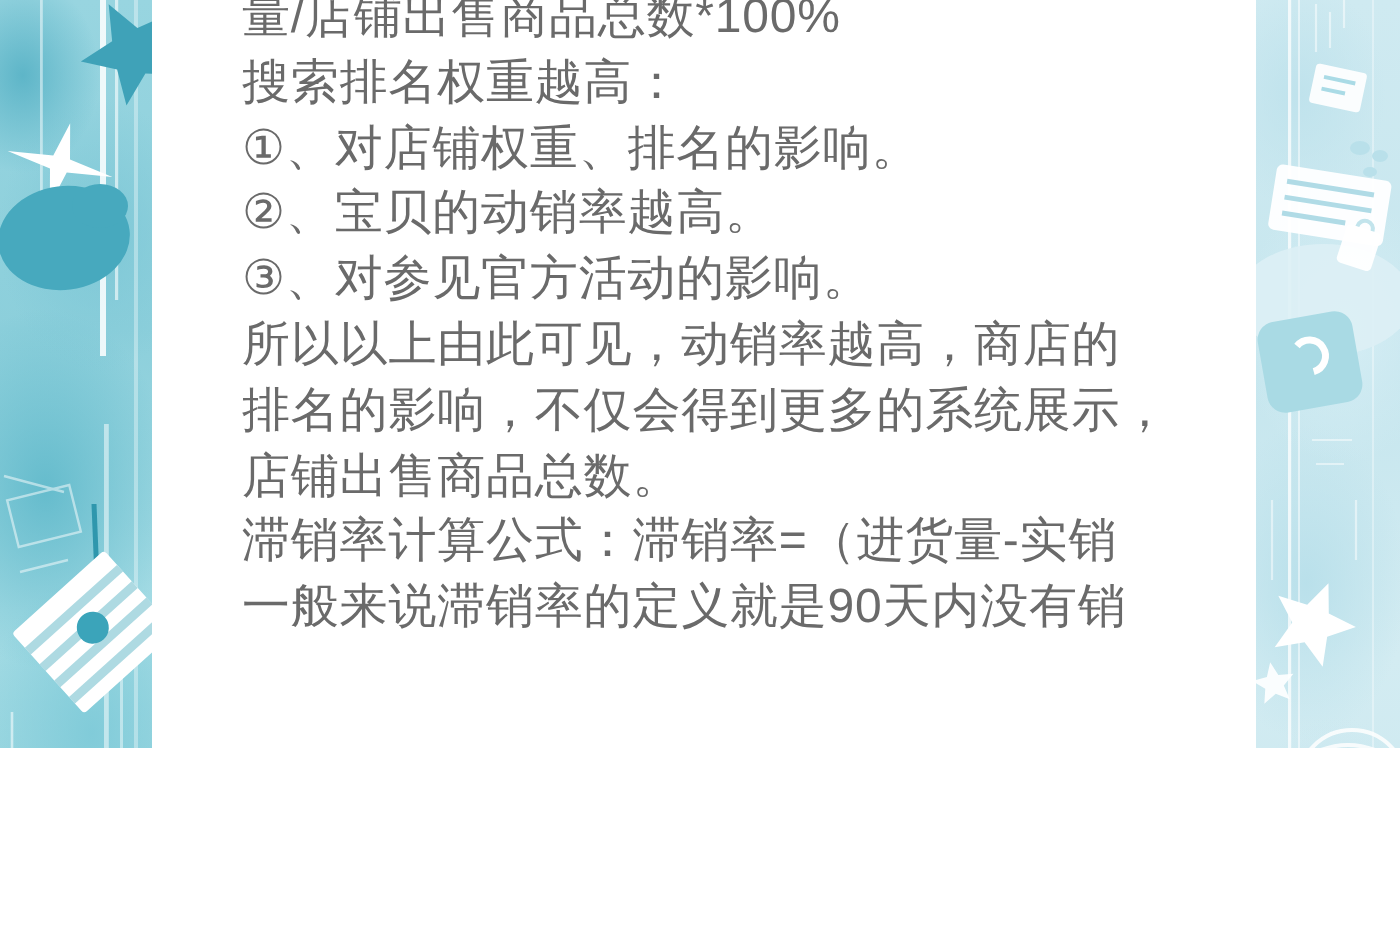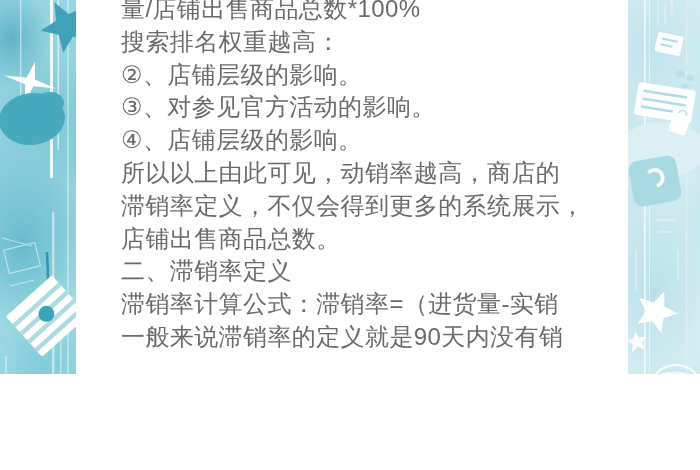--- a/index.html
+++ b/index.html
@@ -168,24 +168,23 @@
       </g>
 
       <path d="M16,420 q-12,24 1,48" stroke="#ffffff" stroke-width="5" fill="none" opacity="0.9"></path>
       <path d="M34,432 q8,6 2,14 M44,442 h12" stroke="#ffffff" stroke-width="2" fill="none" opacity="0.6"></path>
     </svg>
   </div>
 
   <div class="text-block">
     <div class="line">量/店铺出售商品总数*100%</div>
     <div class="line">搜索排名权重越高：</div>
-    <div class="line">②、店铺层级的影响。</div>
+    <div class="line">①、对店铺权重、排名的影响。</div>
+    <div class="line">②、宝贝的动销率越高。</div>
     <div class="line">③、对参见官方活动的影响。</div>
-    <div class="line">④、店铺层级的影响。</div>
     <div class="line">所以以上由此可见，动销率越高，商店的</div>
-    <div class="line">滞销率定义，不仅会得到更多的系统展示，</div>
+    <div class="line">排名的影响，不仅会得到更多的系统展示，</div>
     <div class="line">店铺出售商品总数。</div>
-    <div class="line">二、滞销率定义</div>
     <div class="line">滞销率计算公式：滞销率=（进货量-实销</div>
     <div class="line">一般来说滞销率的定义就是90天内没有销</div>
   </div>
 
 </div>
 
 </body></html>

